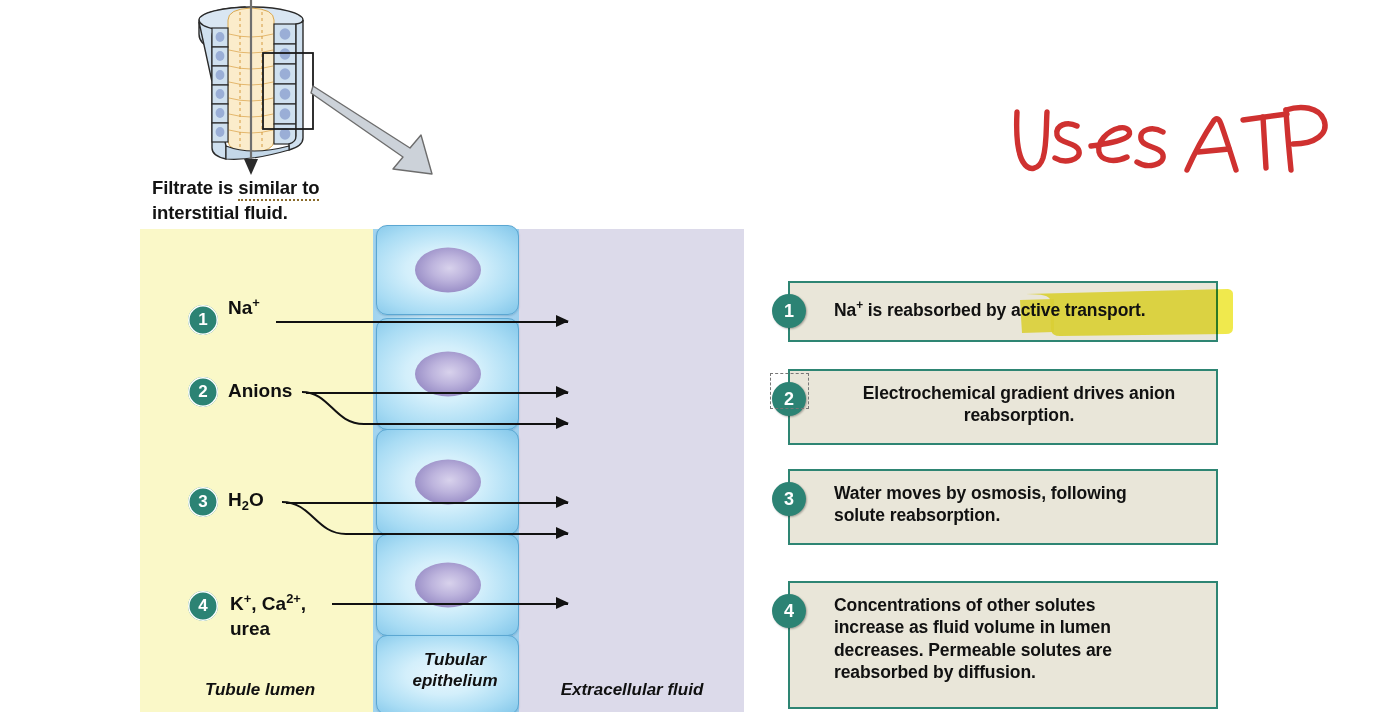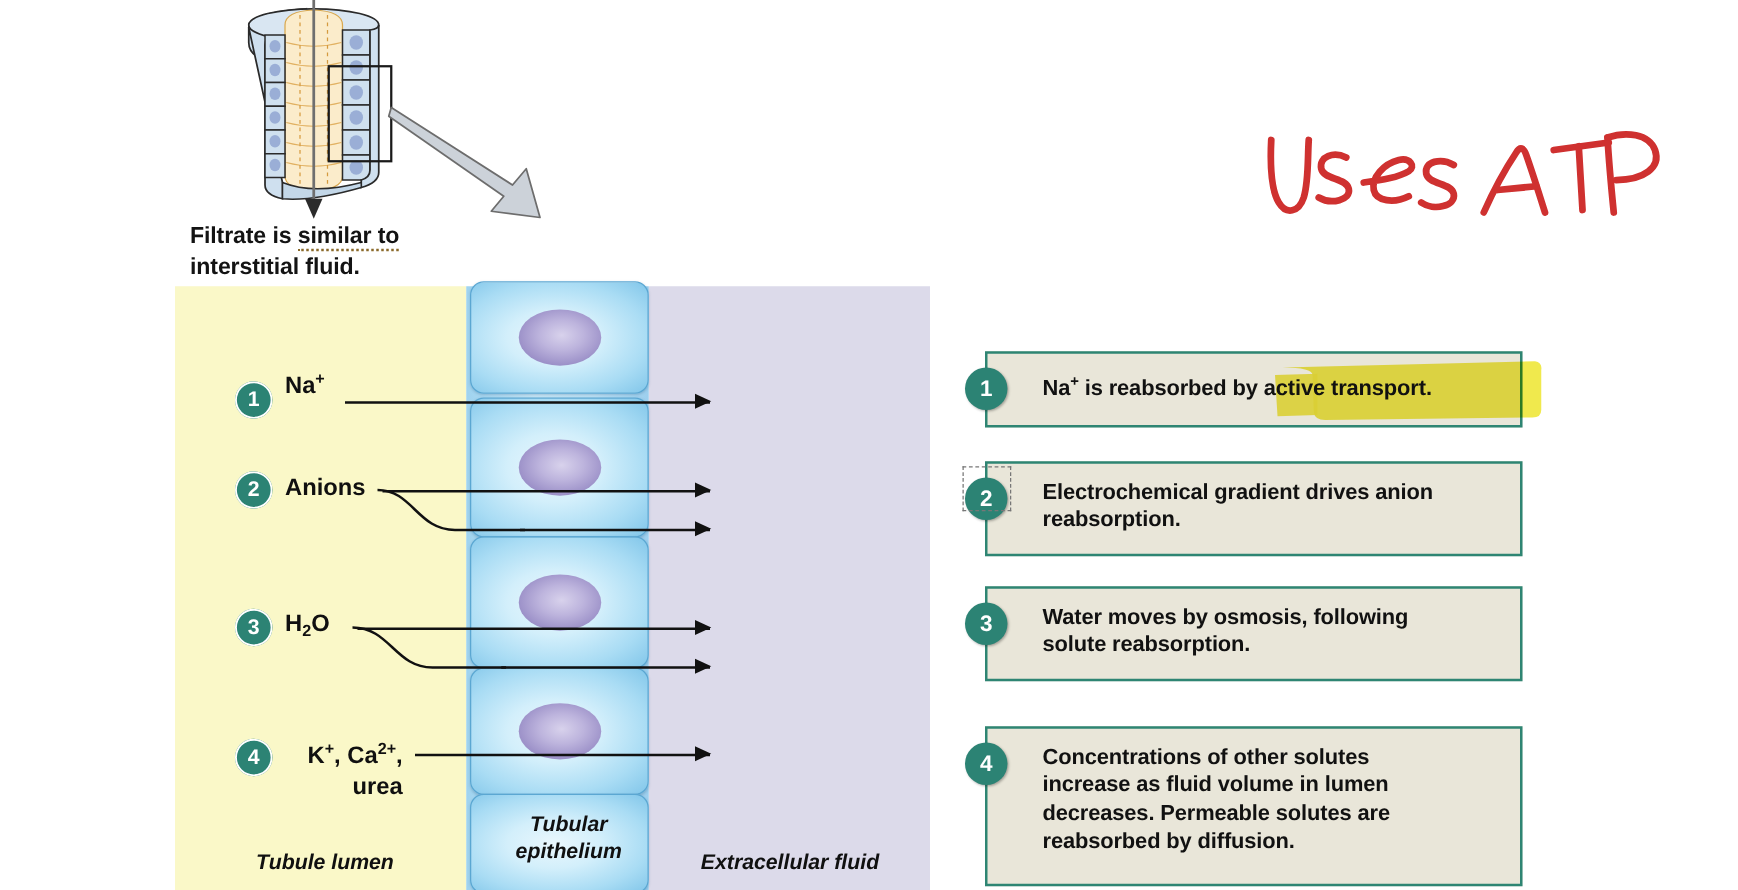--- a/index.html
+++ b/index.html
@@ -216,21 +216,21 @@
     <div class="ion-label" style="left:88px;top:259px;">H<sub>2</sub>O</div>
     <div class="arrow-line" style="left:146px;top:273px;width:282px;"></div>
     <div class="arrow-head" style="left:416px;top:267px;"></div>
     <svg class="abs" style="left:140px;top:265px;width:125px;height:48px;" viewBox="0 0 125 48">
       <path d="M2,8 C32,8 36,40 66,40 L125,40" fill="none" stroke="#111" stroke-width="2"></path>
     </svg>
     <div class="arrow-line" style="left:261px;top:304px;width:167px;"></div>
     <div class="arrow-head" style="left:416px;top:298px;"></div>
 
     <div class="step-dot" style="left:48px;top:362px;">4</div>
-    <div class="ion-label" style="left:106px;top:362px;text-align:center;">K<sup>+</sup>, Ca<sup>2+</sup>,<br><span style="display:block;text-align:right;">urea</span></div>
+    <div class="ion-label" style="left:90px;top:362px;text-align:center;">K<sup>+</sup>, Ca<sup>2+</sup>,<br><span style="display:block;text-align:left;">urea</span></div>
     <div class="arrow-line" style="left:192px;top:374px;width:236px;"></div>
     <div class="arrow-head" style="left:416px;top:368px;"></div>
 
     <div class="col-label" id="label-lumen">Tubule lumen</div>
     <div class="col-label" id="label-epi">
       <span>Tubular</span><br>
       <span>epithelium</span>
     </div>
     <div class="col-label" id="label-ecf">Extracellular fluid</div>
   </div>
@@ -242,21 +242,21 @@
     </div>
   </div>
 
   <svg class="abs" style="left:1020px;top:284px;width:215px;height:58px;z-index:1;pointer-events:none;mix-blend-mode:multiply;" viewBox="0 0 215 58">
     <path d="M6,10 L208,5 Q214,6 213,12 L213,44 Q213,50 206,50 L40,52 Q32,52 31,46 L30,16 Q30,10 6,10 Z" fill="#efe73f" opacity="0.93"></path>
     <path d="M0,16 L34,15 L34,48 L2,49 Z" fill="#efe73f" opacity="0.9"></path>
   </svg>
 
   <div class="callout" style="left:788px;top:369px;width:430px;height:76px;">
     <div class="callout-dot">2</div>
-    <div class="callout-text" style="top:11px;">
+    <div class="callout-text" style="top:11px;text-align:center;">
       <span>Electrochemical gradient drives anion</span><br>
       <span>reabsorption.</span>
     </div>
   </div>
   <div class="selection-box" style="left:770px;top:373px;width:37px;height:34px;"></div>
 
   <div class="callout" style="left:788px;top:469px;width:430px;height:76px;">
     <div class="callout-dot">3</div>
     <div class="callout-text" style="top:11px;">
       <span>Water moves by osmosis, following</span><br>

